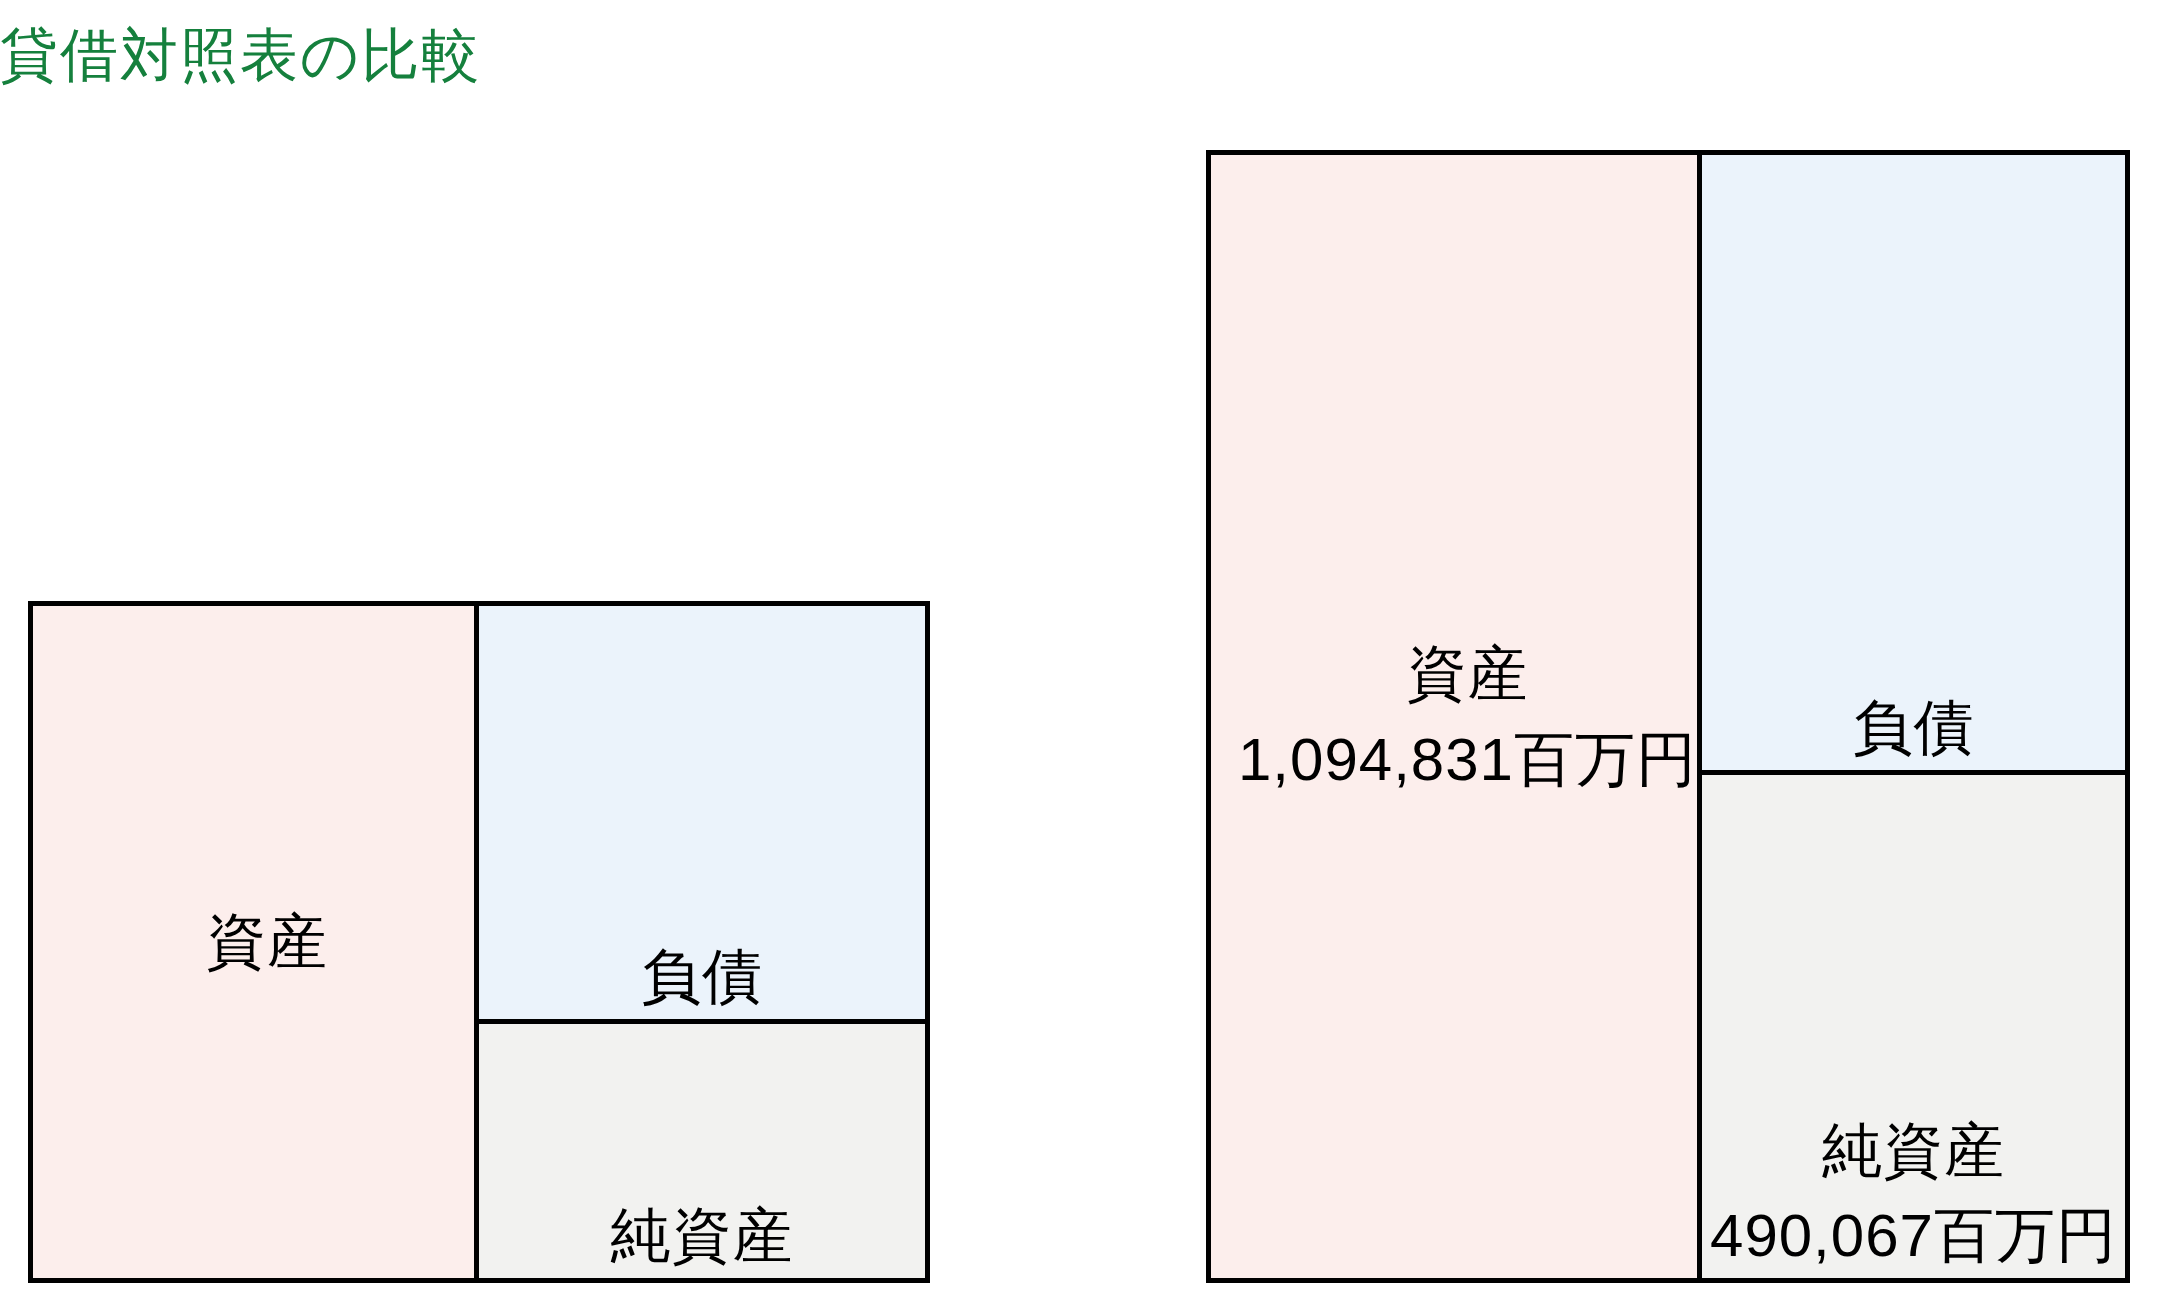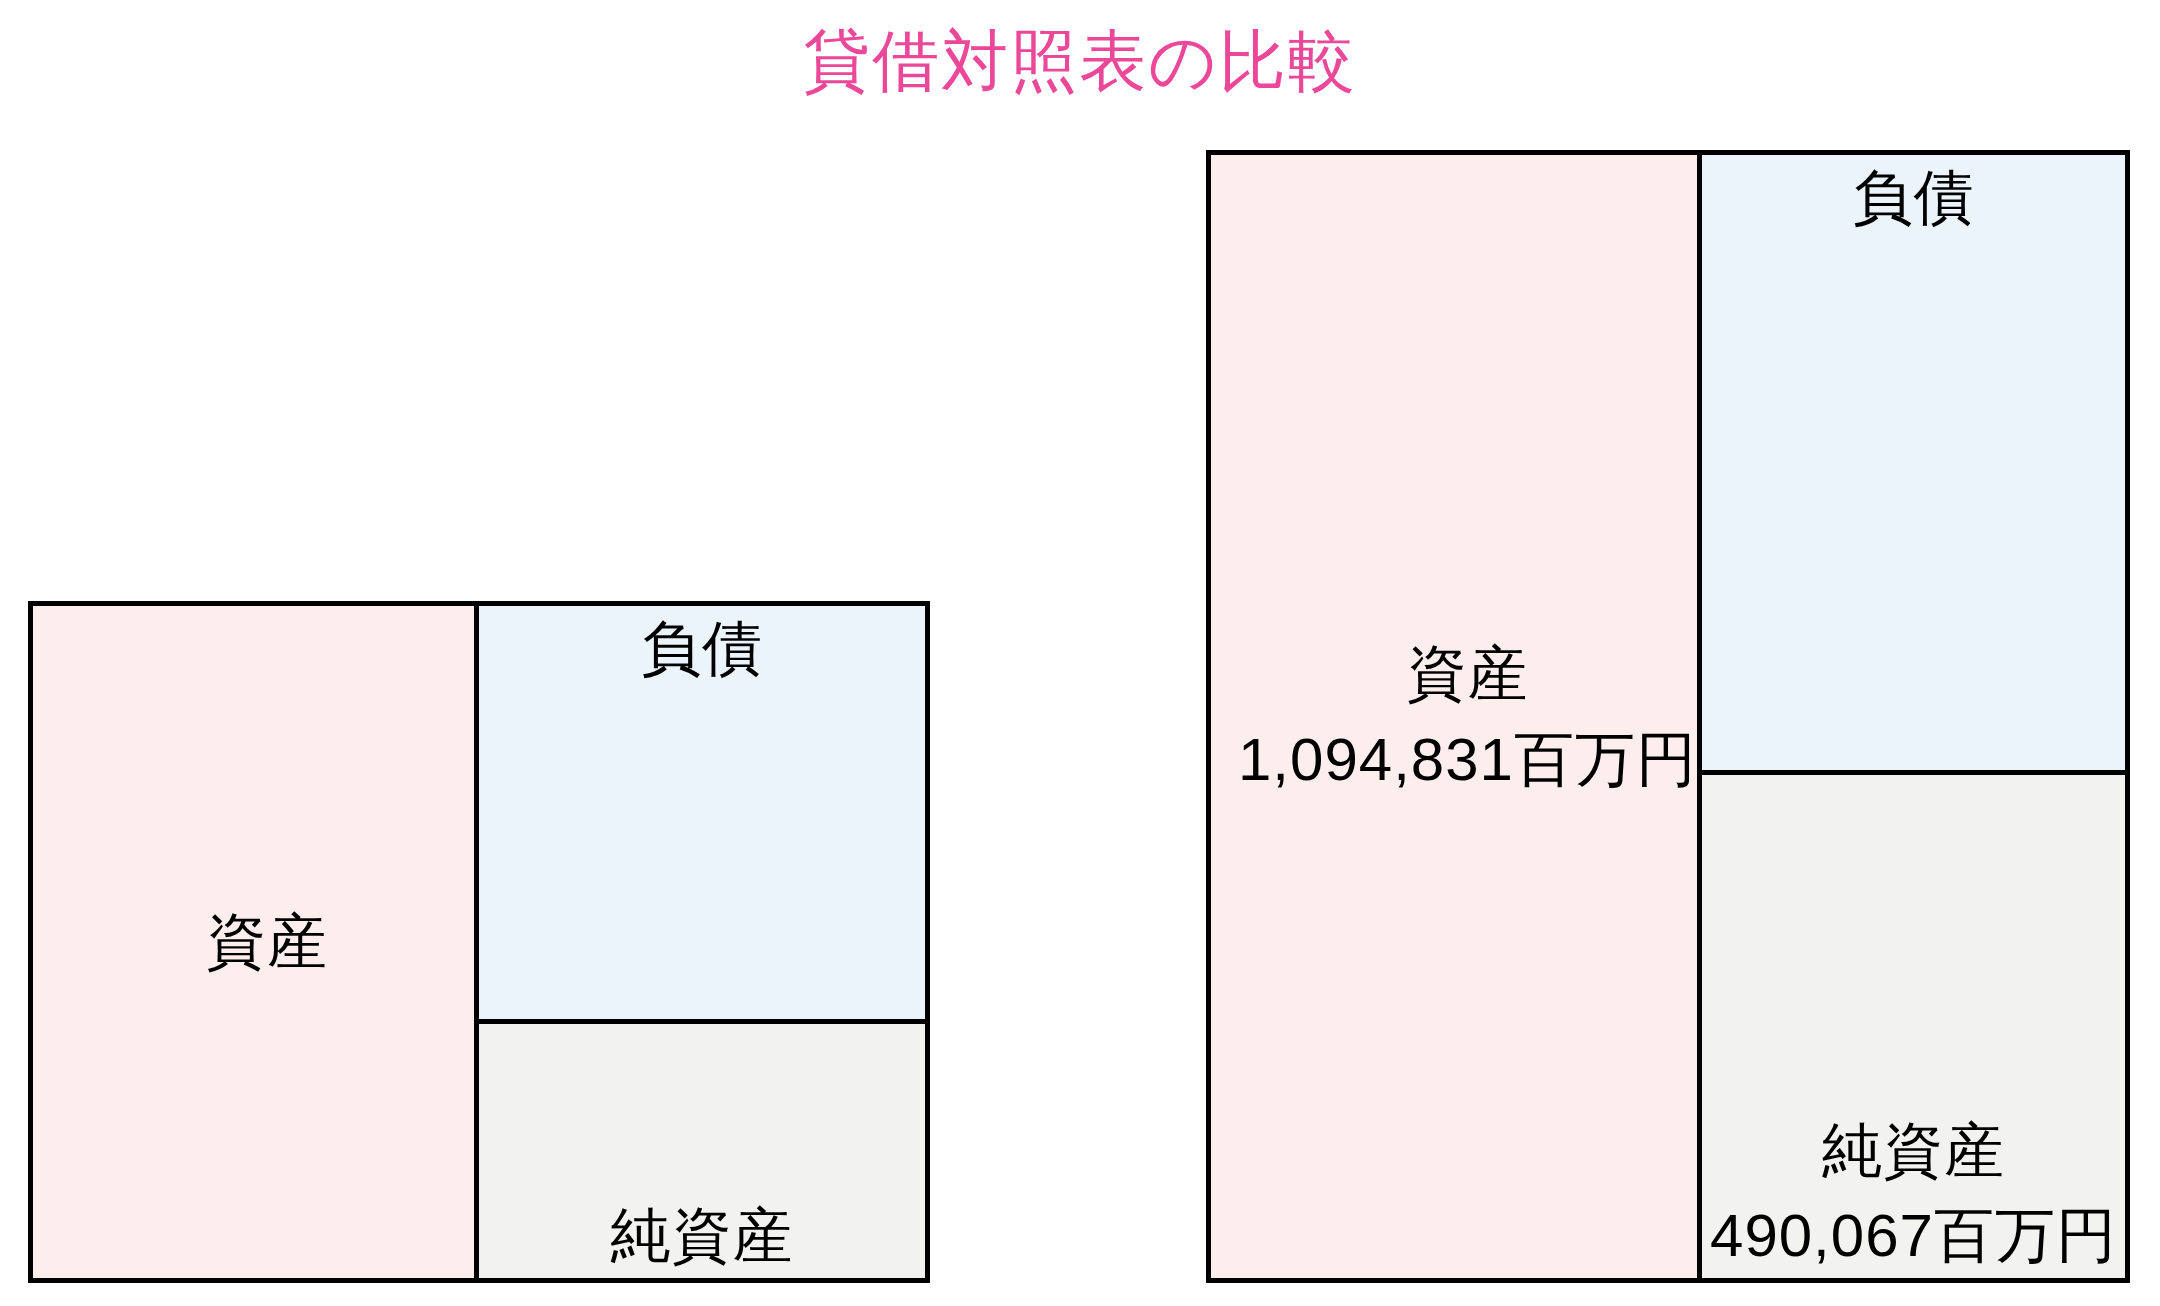--- a/index.html
+++ b/index.html
@@ -13,25 +13,25 @@
     position: relative;
     overflow: hidden;
     font-family: "Liberation Sans", "DejaVu Sans", sans-serif;
     color: #000000;
   }
   .chart-title {
     position: absolute;
     top: 22px;
     left: 0;
     width: 100%;
-    text-align: center;
-    font-size: 67px;
+    text-align: left;
+    font-size: 58px;
     line-height: 1.15;
     letter-spacing: 2px;
-    color: #ec4899;
+    color: #15803d;
     white-space: nowrap;
   }
   .sheet {
     position: absolute;
     bottom: 23px;
     display: flex;
     box-sizing: border-box;
     border: 5px solid #000000;
     background: #ffffff;
   }
@@ -49,21 +49,21 @@
   .right-col {
     flex: 1 1 50%;
     display: flex;
     flex-direction: column;
     min-width: 0;
   }
   .liab-sec {
     box-sizing: border-box;
     border-bottom: 5px solid #000000;
     display: flex;
-    align-items: flex-start;
+    align-items: flex-end;
     justify-content: center;
   }
   .net-sec {
     flex: 1 1 auto;
     display: flex;
     align-items: flex-end;
     justify-content: center;
   }
   .cell-text {
     text-align: center;

